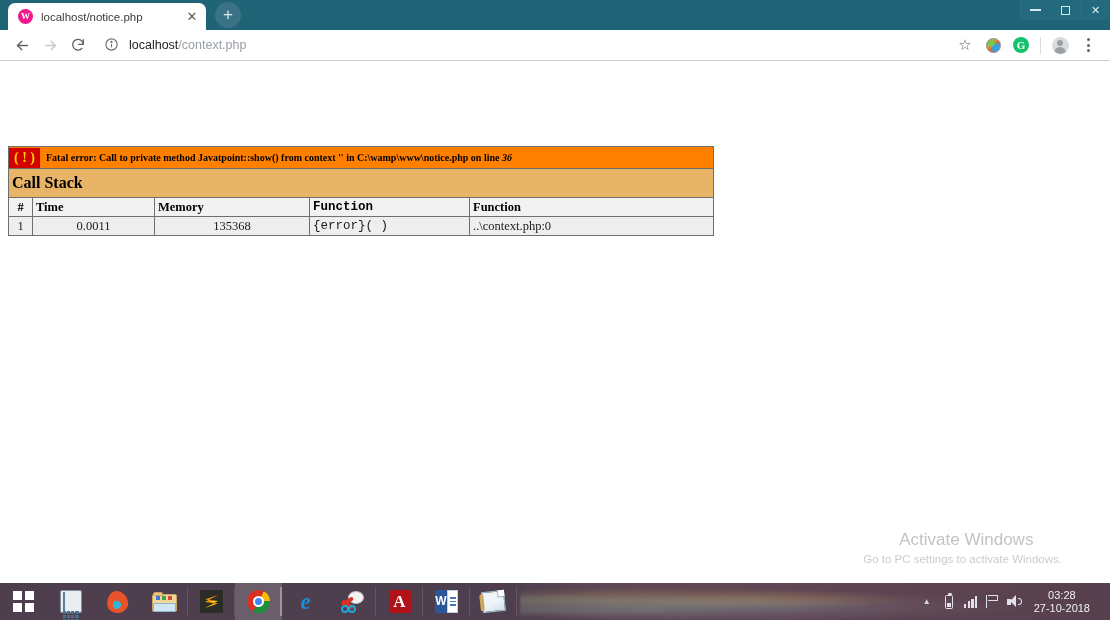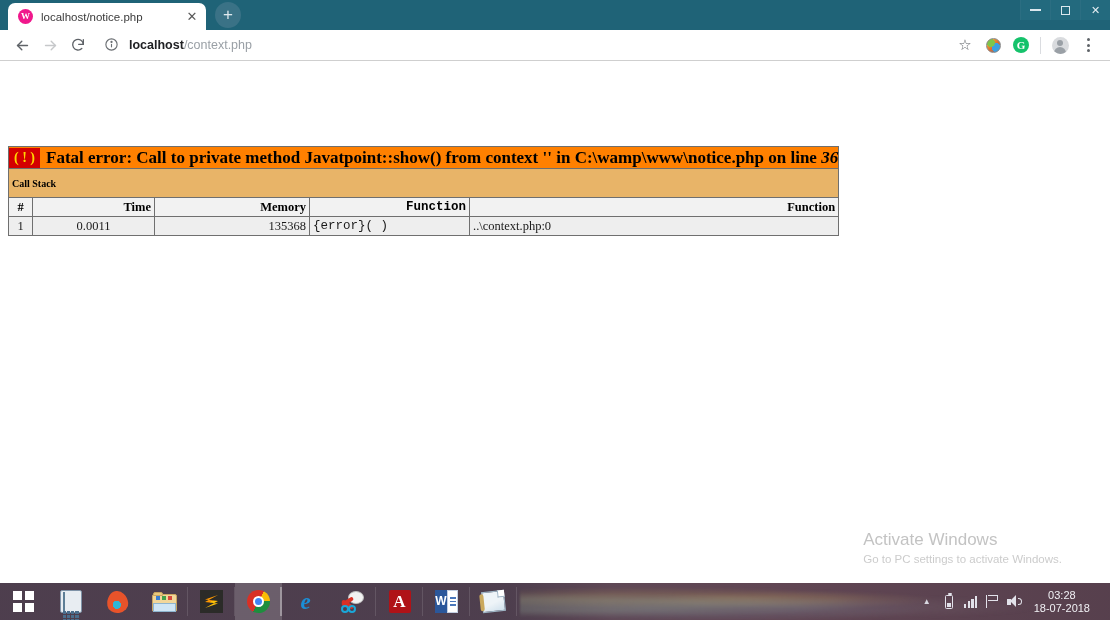--- a/index.html
+++ b/index.html
@@ -130,21 +130,21 @@
   .info-icon {
     width: 16px; height: 16px;
     flex: 0 0 auto;
     color: #6b6f73;
   }
   .url {
     margin-left: 9px;
     color: #9aa0a6;
     white-space: nowrap;
   }
-  .url b { color: #202124; font-weight: bold; }
+  .url b { color: #202124; font-weight: normal; }
   .tb-right { display: flex; align-items: center; flex: 0 0 auto; }
   .tb-icon {
     width: 28px; height: 28px;
     display: flex; align-items: center; justify-content: center;
     flex: 0 0 auto;
   }
   .star { color: #5f6368; font-size: 15px; }
   .ext-globe {
     width: 15px; height: 15px; border-radius: 50%;
     background:
@@ -211,60 +211,60 @@
     background: #d40000;
     color: #ffd500;
     font-family: "Liberation Serif", serif;
     font-weight: bold;
     font-size: 14px;
     line-height: 19px;
     text-align: center;
     letter-spacing: 0px;
     margin-right: 6px;
   }
-  .err-text { font-size: 17px; font-weight: bold; white-space: nowrap; }
+  .err-text { font-size: 10px; font-weight: bold; white-space: nowrap; }
   .err-text em { font-style: italic; }
   .row-callstack td {
     background: #e8b468;
     font-weight: bold;
-    font-size: 10px;
+    font-size: 16px;
     height: 29px;
     margin-left: 29px;
   }
   .thead th {
     background: #f2f2f2;
-    text-align: right;
+    text-align: left;
     font-weight: bold;
     font-size: 12.5px;
     height: 19px;
   }
   .thead th.c-hash { text-align: center; }
   .trow td {
     background: #eeeeee;
     font-size: 12.5px;
     height: 19px;
     color: #1a1a1a;
   }
   .trow td.c-hash { text-align: center; }
   .trow td.c-time { text-align: center; }
-  .trow td.c-mem { text-align: right; margin-top: 26px; }
+  .trow td.c-mem { text-align: center; margin-top: 26px; }
   .c-hash { width: 24px; }
   .c-time { width: 122px; }
   .c-mem  { width: 155px; }
   .c-func { width: 160px; font-family: Liberation Mono, monospace; }
 
   
   .watermark {
     position: absolute;
     right: 48px; bottom: 18px;
     text-align: left;
     color: #c8c8c8;
     user-select: none;
   }
-  .wm-title { font-size: 17px; color: #c3c3c3; font-weight: 400; }
+  .wm-title { font-size: 17px; color: #c3c3c3; font-weight: 400; margin-left: 36px; }
   .wm-sub { font-size: 11.5px; color: #cccccc; margin-top: 3px; }
 
   
   #taskbar {
     position: absolute;
     left: 0; bottom: 0;
     width: 1110px; height: 37px;
     background: linear-gradient(90deg,
         rgba(72,56,72,0.97) 0%,
         rgba(72,56,72,0.97) 46%,
@@ -645,19 +645,19 @@
         </div>
       <div class="tray-ic">
           <span class="ic-spk">
             <span class="body"></span>
             <span class="cone"></span>
             <span class="wv"></span>
           </span>
         </div>
       <div class="clock">
         <span class="t">03:28</span>
-        <span class="d">18-07-2018</span>
+        <span class="d">27-10-2018</span>
       </div>
       <div class="desktop-peek"></div>
     </div>
   </div>
 
 </div>
 
 </body></html>

